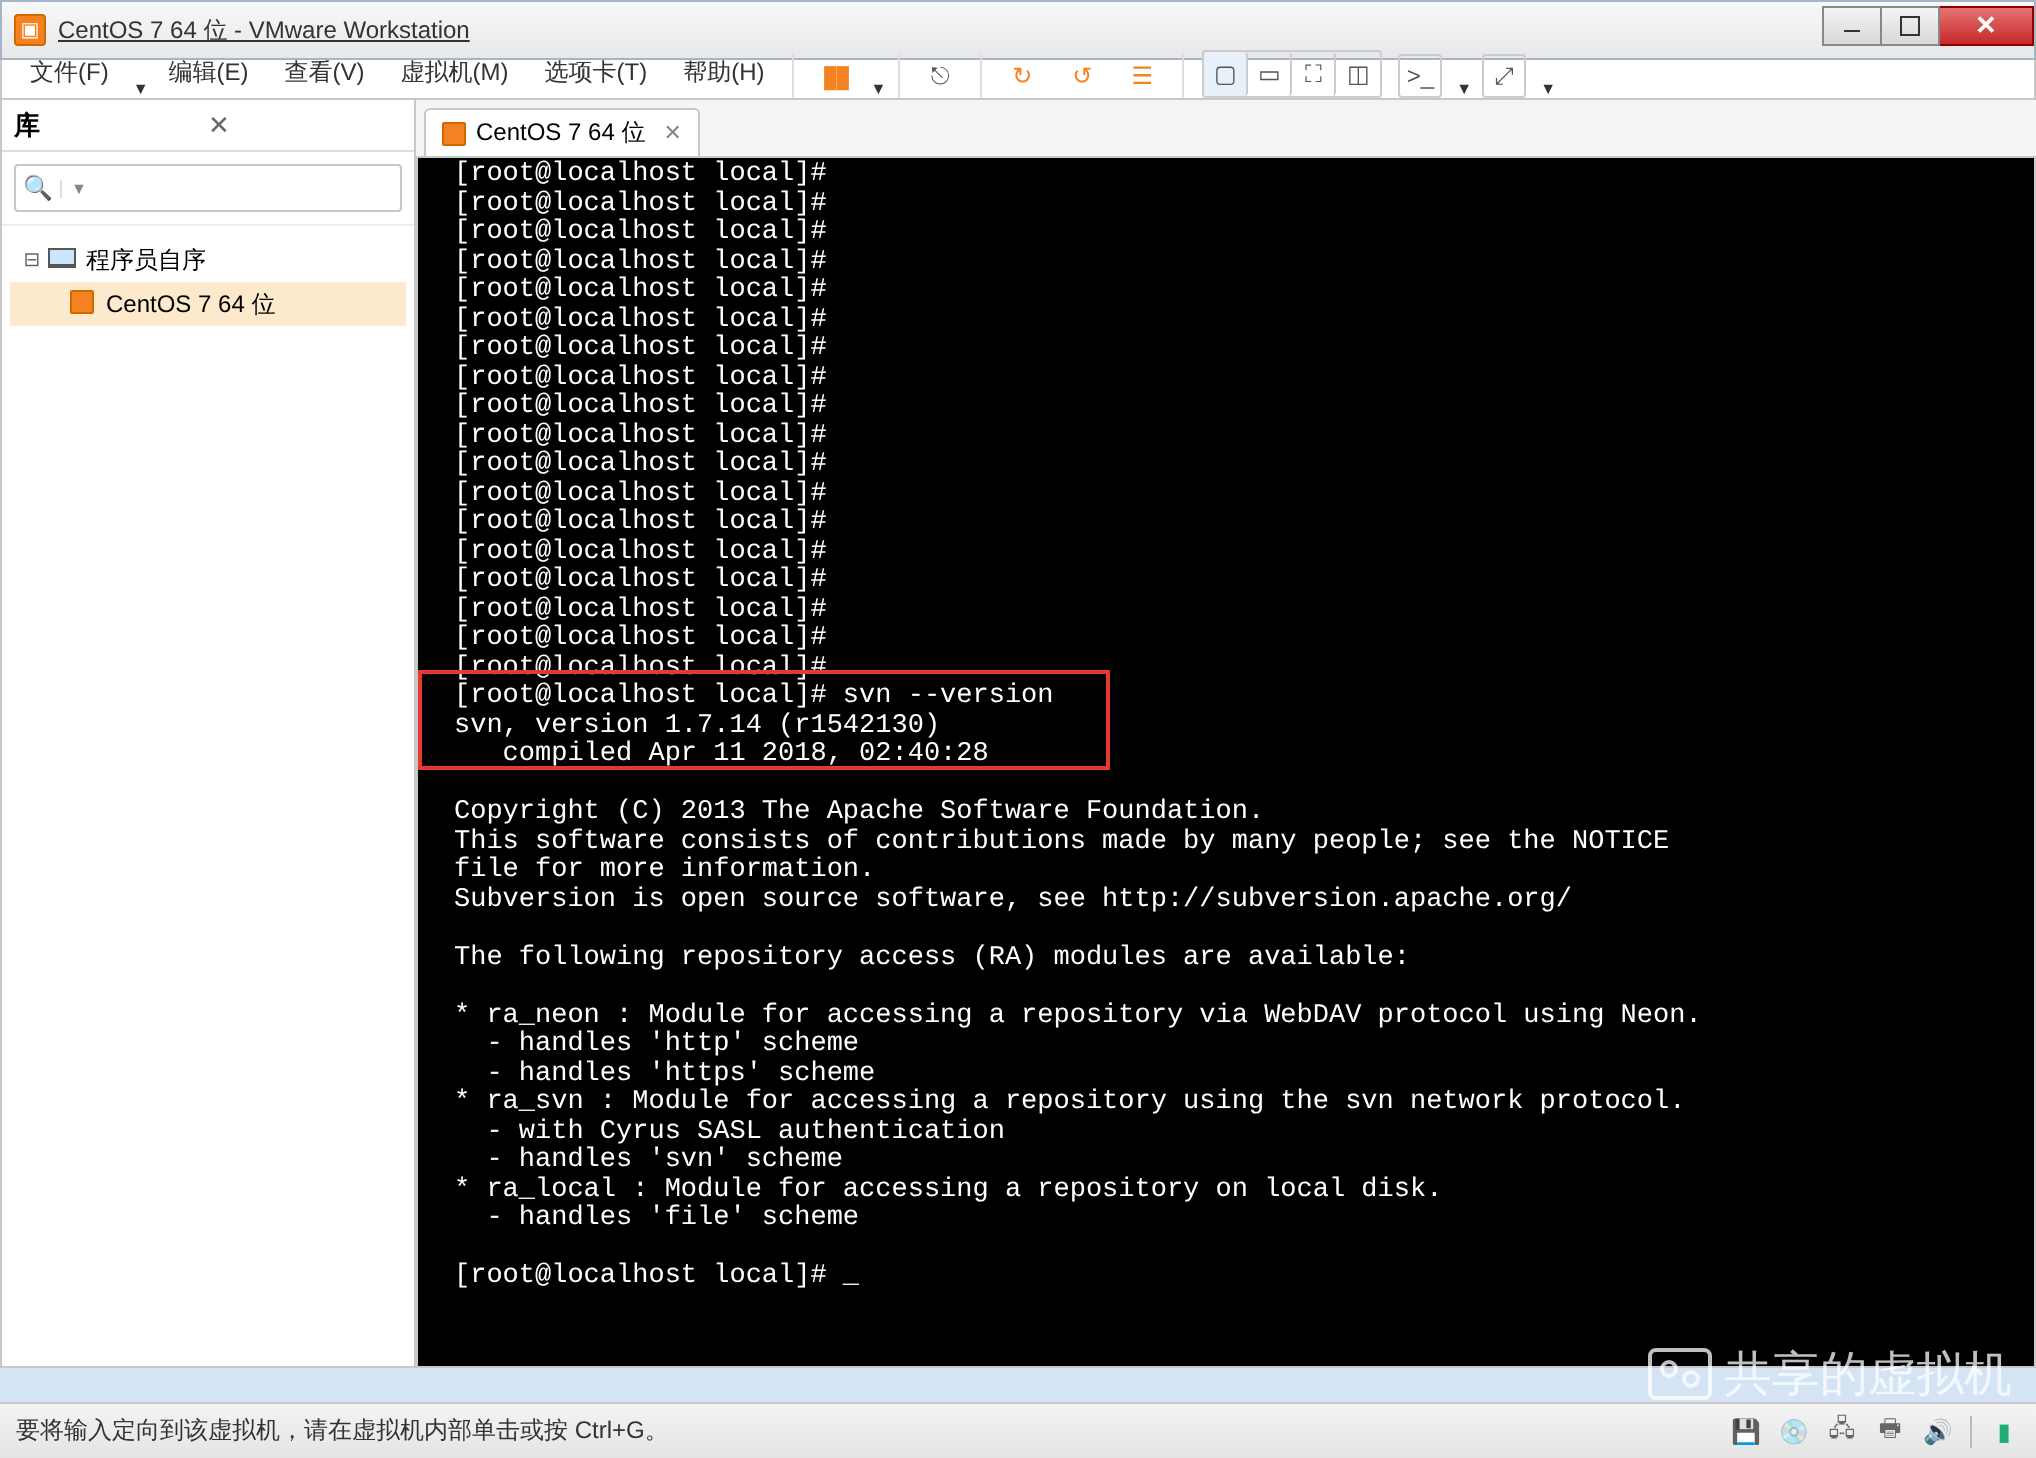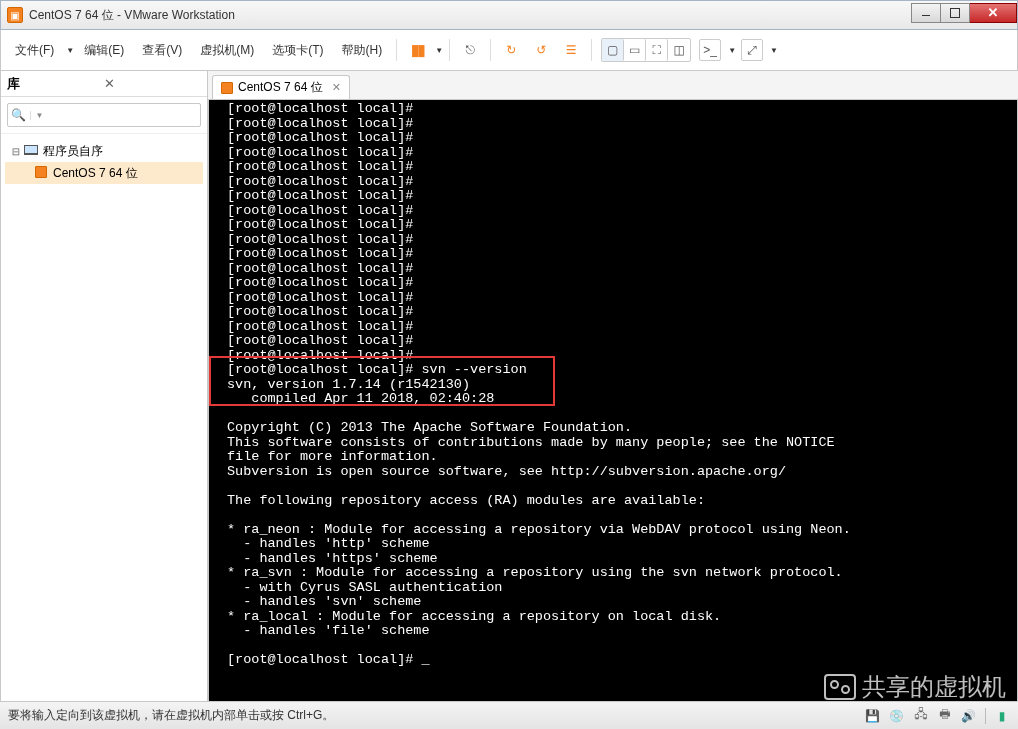--- a/index.html
+++ b/index.html
@@ -1,30 +1,30 @@
 <!DOCTYPE html>
 <html><head>
 <meta charset="utf-8">
 <style>
 * { margin:0; padding:0; box-sizing:border-box; font-family:"Microsoft YaHei","SimSun",Arial,sans-serif; }
 body { width:1018px; height:729px; background:#d4e4f4; overflow:hidden; position:relative; }
 
 
 .titlebar { height:30px; background:linear-gradient(#f8f8f8,#e8e8e8); border:1px solid #a5b5c5; display:flex; align-items:center; padding:0 0 0 6px; font-size:12px; }
 .titlebar .vmw-icon { width:16px; height:16px; background:#f58220; border:1px solid #d46800; margin-right:6px; display:inline-flex; align-items:center; justify-content:center; color:#fff; font-size:10px; border-radius:2px;}
-.titlebar .title-text { flex:1; color:#333; }
+.titlebar .title-text { flex:1; color:#333;text-decoration:underline; }
 .winbtns { display:flex; height:20px; margin-top:-5px;}
 .winbtn { width:30px; height:20px; border:1px solid #888; background:linear-gradient(#f4f4f4,#d8d8d8); display:flex; align-items:center; justify-content:center; font-size:10px; margin-left:-1px;}
 .winbtn.mini::after{content:"";width:8px;height:1px;background:#333;margin-top:6px;}
 .winbtn.maxi{position:relative;}
 .winbtn.maxi::after{content:"";width:8px;height:8px;border:1px solid #333;position:absolute;}
 .winbtn.close { width:48px; background:linear-gradient(#e57373,#c62828); border-color:#8b0000; color:#fff; font-size:13px; font-weight:bold;}
 
 
-.menubar { height:41px; background:#fff; border:1px solid #c8c8c8; border-top:none; display:flex; align-items:center; padding:0 6px; font-size:12px; color:#333; gap:2px;}
+.menubar { height:20px; background:#fff; border:1px solid #c8c8c8; border-top:none; display:flex; align-items:flex-end; padding:0 6px; font-size:12px; color:#333; gap:2px;}
 .menubar .mitem { padding:4px 8px; cursor:pointer;}
 .menubar .sep { width:1px; height:22px; background:#ddd; margin:0 4px;}
 .tb-icon { width:22px; height:22px; display:inline-flex; align-items:center; justify-content:center; margin:0 3px; cursor:pointer; color:#555; border:1px solid transparent; border-radius:2px;}
 .pause-icon { color:#f58220; font-size:15px; letter-spacing:-2px; font-weight:bold;}
 .tb-group { display:flex; border:1px solid #ccc; border-radius:2px; margin:0 3px;}
 .tb-group .tb-icon{margin:0;border:none;border-right:1px solid #ccc;}
 .tb-group .tb-icon:last-child{border-right:none;}
 .dd-arrow{font-size:8px;margin-left:2px;}
 
 

